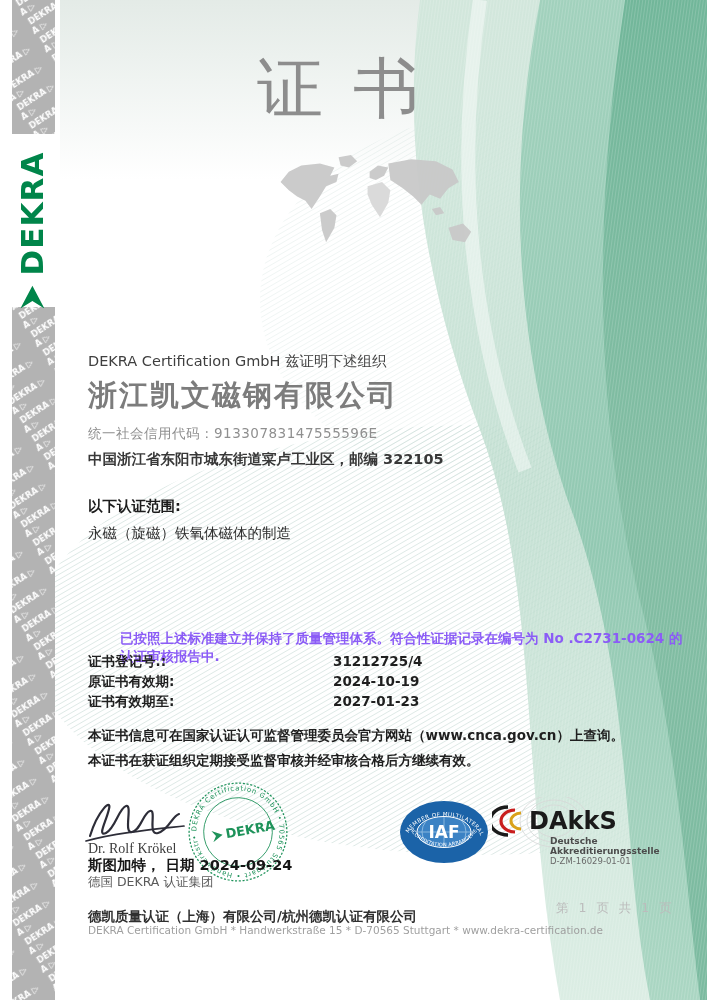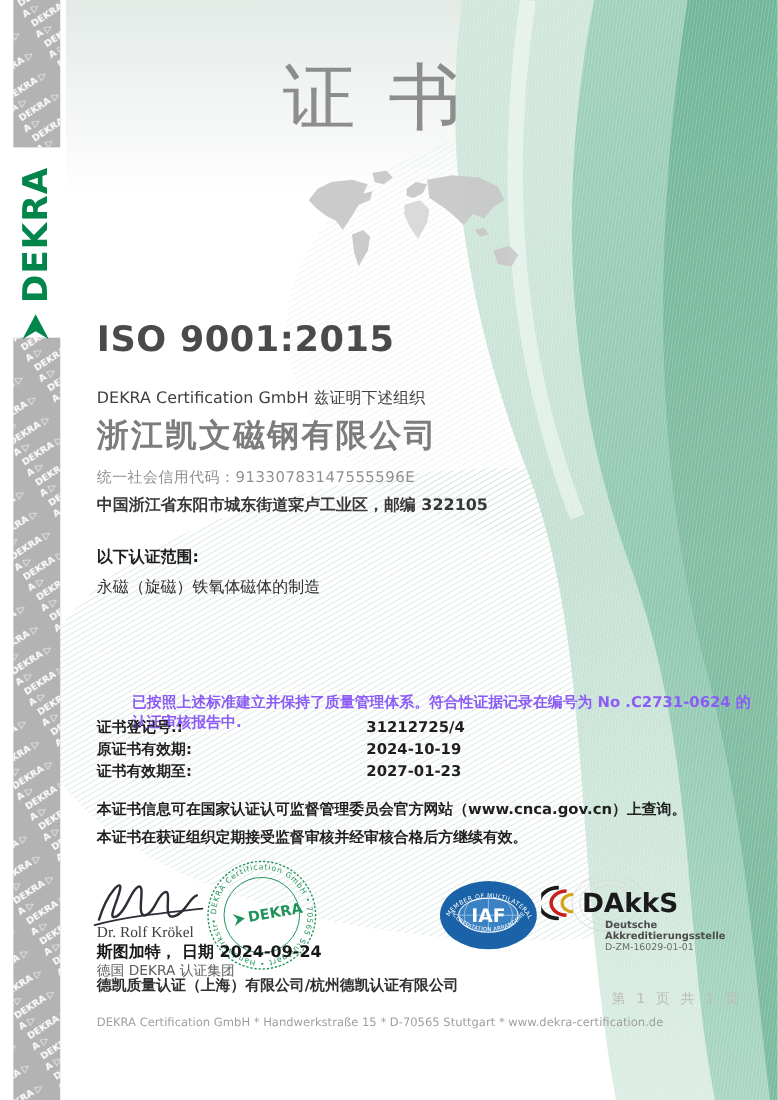--- a/index.html
+++ b/index.html
@@ -29,21 +29,21 @@
   .scope-t{left:88px;top:524px;font-size:14.5px;color:#2e2e2e;}
   .statement{left:88px;top:630px;width:575px;font-size:13.5px;font-weight:600;color:#8b5cf6;margin-left:32px;}
   .rows{left:88px;top:651px;width:560px;font-size:13.5px;font-weight:600;color:#1f1f1f;}
   .row{height:20px;line-height:20px;position:relative;}
   .row .val{position:absolute;left:245px;top:0;font-weight:600;}
   .note1{left:88px;top:727px;width:575px;font-size:13.5px;font-weight:600;color:#1f1f1f;}
   .note2{left:88px;top:752px;width:575px;font-size:13.5px;font-weight:600;color:#1f1f1f;}
   .sig-name{left:88px;top:841px;font-size:14px;color:#3d3d3d;font-family:Liberation Serif, serif;}
   .sig-place{left:88px;top:856px;font-size:14.5px;font-weight:700;color:#161616;}
   .sig-org1{left:88px;top:874px;font-size:12.5px;color:#5a5a5a;}
-  .sig-org2{left:88px;top:887px;font-size:13.5px;font-weight:700;color:#2f2f2f;}
+  .sig-org2{left:88px;top:908px;font-size:13.5px;font-weight:700;color:#2f2f2f;}
   .sig-addr{left:88px;top:904px;font-size:10.5px;color:#9f9f9f;margin-top:20px;}
   .pagenum{left:556px;top:900px;font-size:12.5px;color:#bcbcbc;letter-spacing:3px;}
   #sig-svg{left:82px;top:792px;position:absolute;}
   #stamp{left:186px;top:780px;position:absolute;transform:rotate(-10deg);opacity:.92;}
   #iaf{left:398px;top:799px;position:absolute;}
   #dakks{left:492px;top:797px;position:absolute;}
   #map{left:266px;top:150px;position:absolute;}
 </style>
 </head>
 <body>
@@ -120,21 +120,20 @@
       <path d="M70,6 L82,4 L88,10 L80,16 L72,14 Z"></path>
       <path d="M52,60 L62,56 L68,62 L66,74 L58,88 L54,76 Z"></path>
       <path d="M100,20 L108,14 L118,16 L114,24 L106,28 L100,26 Z"></path>
       <path fill="#d9d9d9" d="M98,34 L112,30 L120,38 L118,50 L110,64 L102,52 L98,42 Z"></path>
       <path d="M118,12 L140,8 L164,10 L180,18 L186,30 L176,36 L168,46 L158,42 L150,52 L142,44 L132,36 L120,28 Z"></path>
       <path d="M160,56 L168,54 L172,60 L164,62 Z"></path>
       <path d="M176,74 L190,70 L198,78 L192,88 L180,86 Z"></path>
     </g>
   </svg>
 
-  <div class="abs iso">ISO 9001:2015</div>
   <div class="abs company">浙江凯文磁钢有限公司</div>
   <div class="abs intro">DEKRA Certification GmbH 兹证明下述组织</div>
 
   <div class="abs credit">
     <span>统一社会信用代码：</span><span>91330783147555596E</span>
   </div>
 
   <div class="abs address">中国浙江省东阳市城东街道寀卢工业区，邮编 322105</div>
 
   <div class="abs scope-h">以下认证范围:</div>

